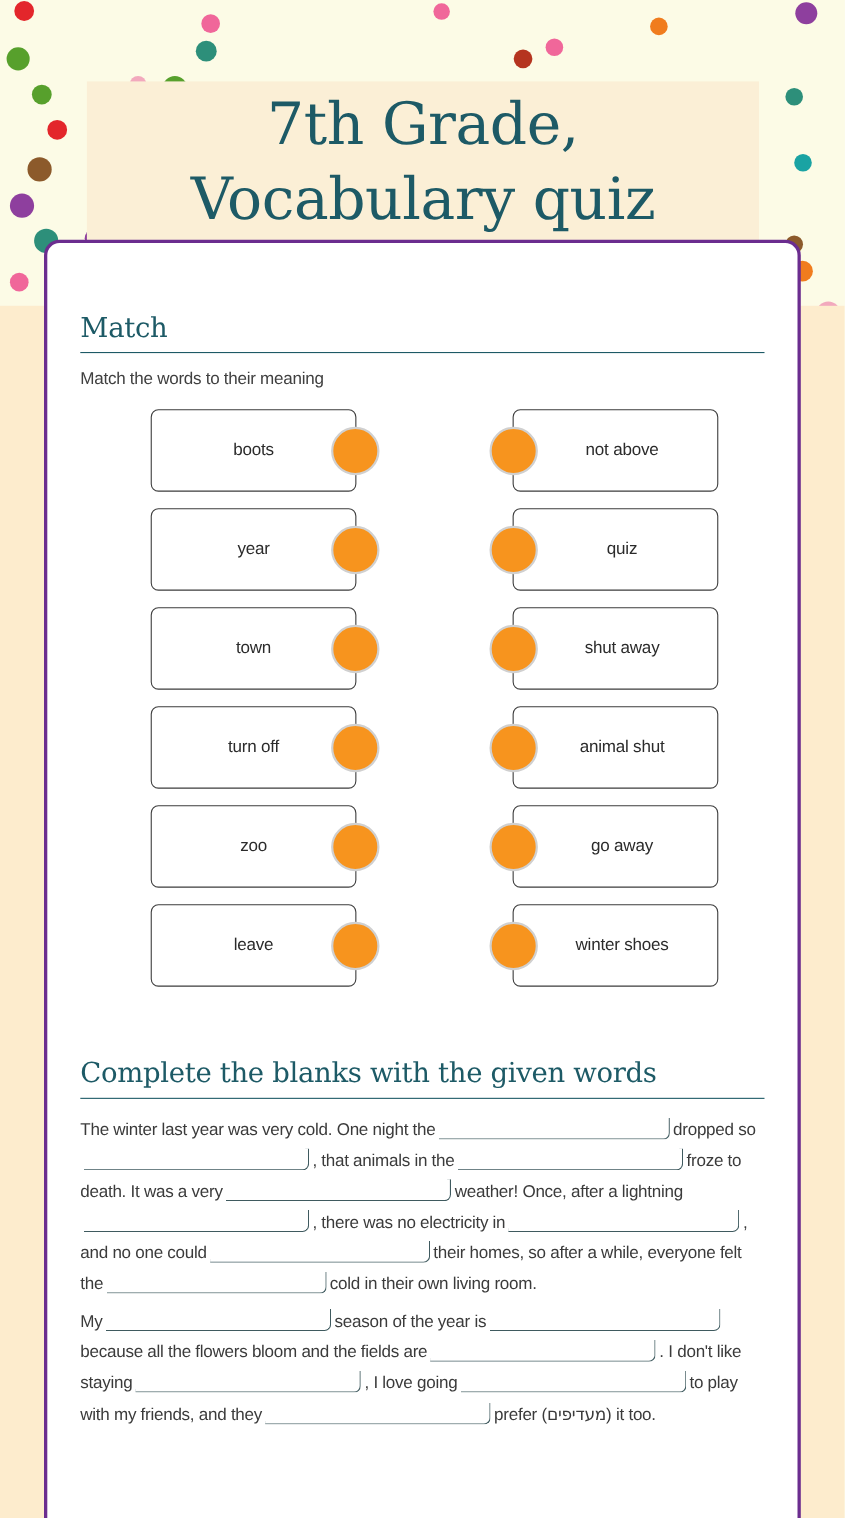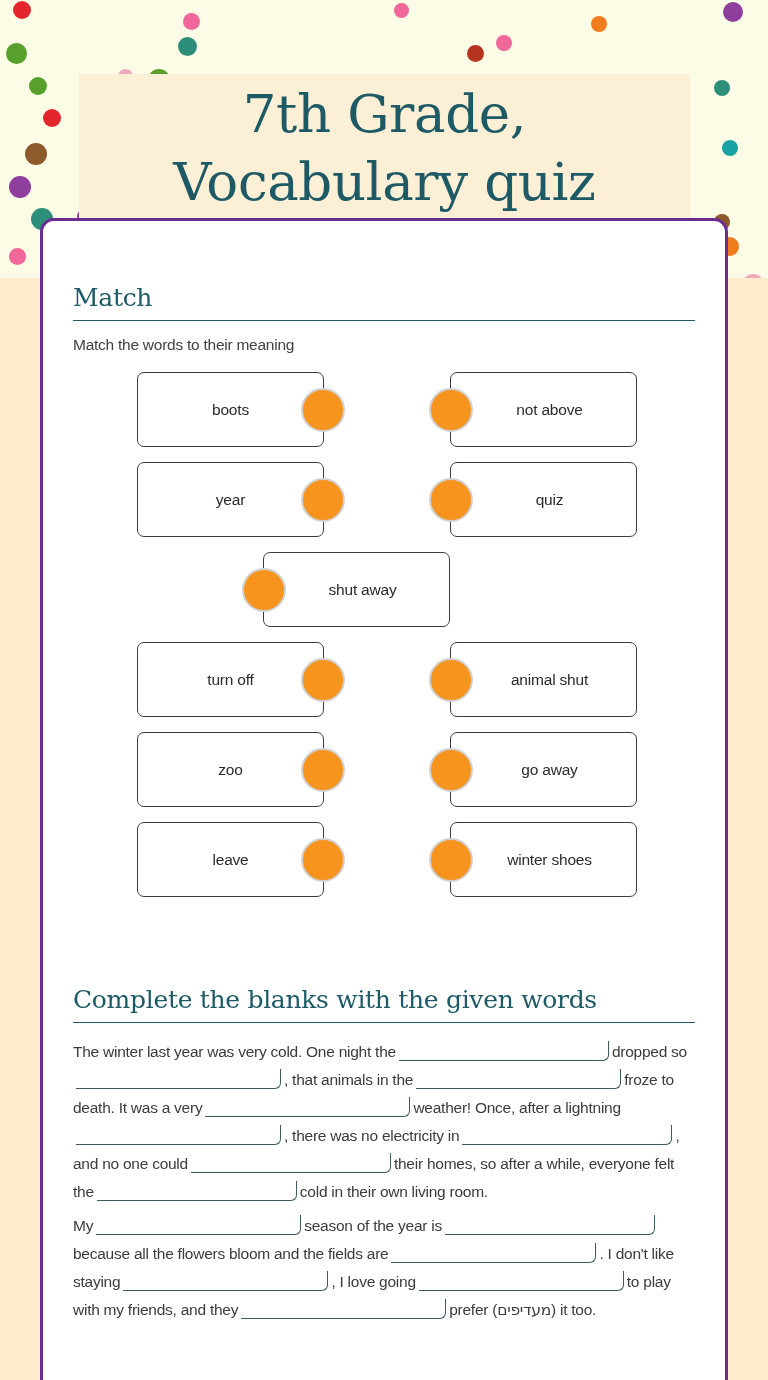--- a/index.html
+++ b/index.html
@@ -99,21 +99,21 @@
     display: flex;
     flex-direction: column;
     gap: 15px;
     padding-left: 64px;
     padding-right: 0px;
   }
   .match-row {
     display: flex;
     align-items: flex-start;
     height: 75px;
-    gap: 0;
+    gap: 8px;
   }
   .match-box {
     height: 75px;
     border: 1px solid #3d3d3d;
     border-radius: 7px;
     background: #fff;
     display: flex;
     align-items: center;
     justify-content: center;
     position: relative;
@@ -131,21 +131,21 @@
     background: #f7941e;
     border: 2px solid #d0d0d0;
     top: 50%;
     transform: translateY(-50%);
   }
   .match-box.left  .match-dot { right: -22px; }
   .match-box.right .match-dot { left: -22px; }
   .match-box.right .label { margin-left: 12px; }
 
   
-  #blanks-section { margin-top: 88px; }
+  #blanks-section { margin-top: 64px; }
   .para {
     font-size: 15.5px;
     line-height: 28px;
     color: #3b3b3b;
     margin: 0 0 6px 0;
     letter-spacing: -0.25px;
     text-align: left;
   }
   .blank {
     display: inline-block;
@@ -270,20 +270,24 @@
           <span class="match-dot"></span>
         </div>
         <div class="spacer-gap"></div>
         <div class="match-box right">
           <span class="match-dot"></span>
           <span class="label">quiz</span>
         </div>
       </div>
 
       <div class="match-row">
+        <div class="match-box left">
+          <span class="label">town</span>
+          <span class="match-dot"></span>
+        </div>
         <div class="spacer-gap"></div>
         <div class="match-box right">
           <span class="match-dot"></span>
           <span class="label">shut away</span>
         </div>
       </div>
 
       <div class="match-row">
         <div class="match-box left">
           <span class="label">turn off</span>

